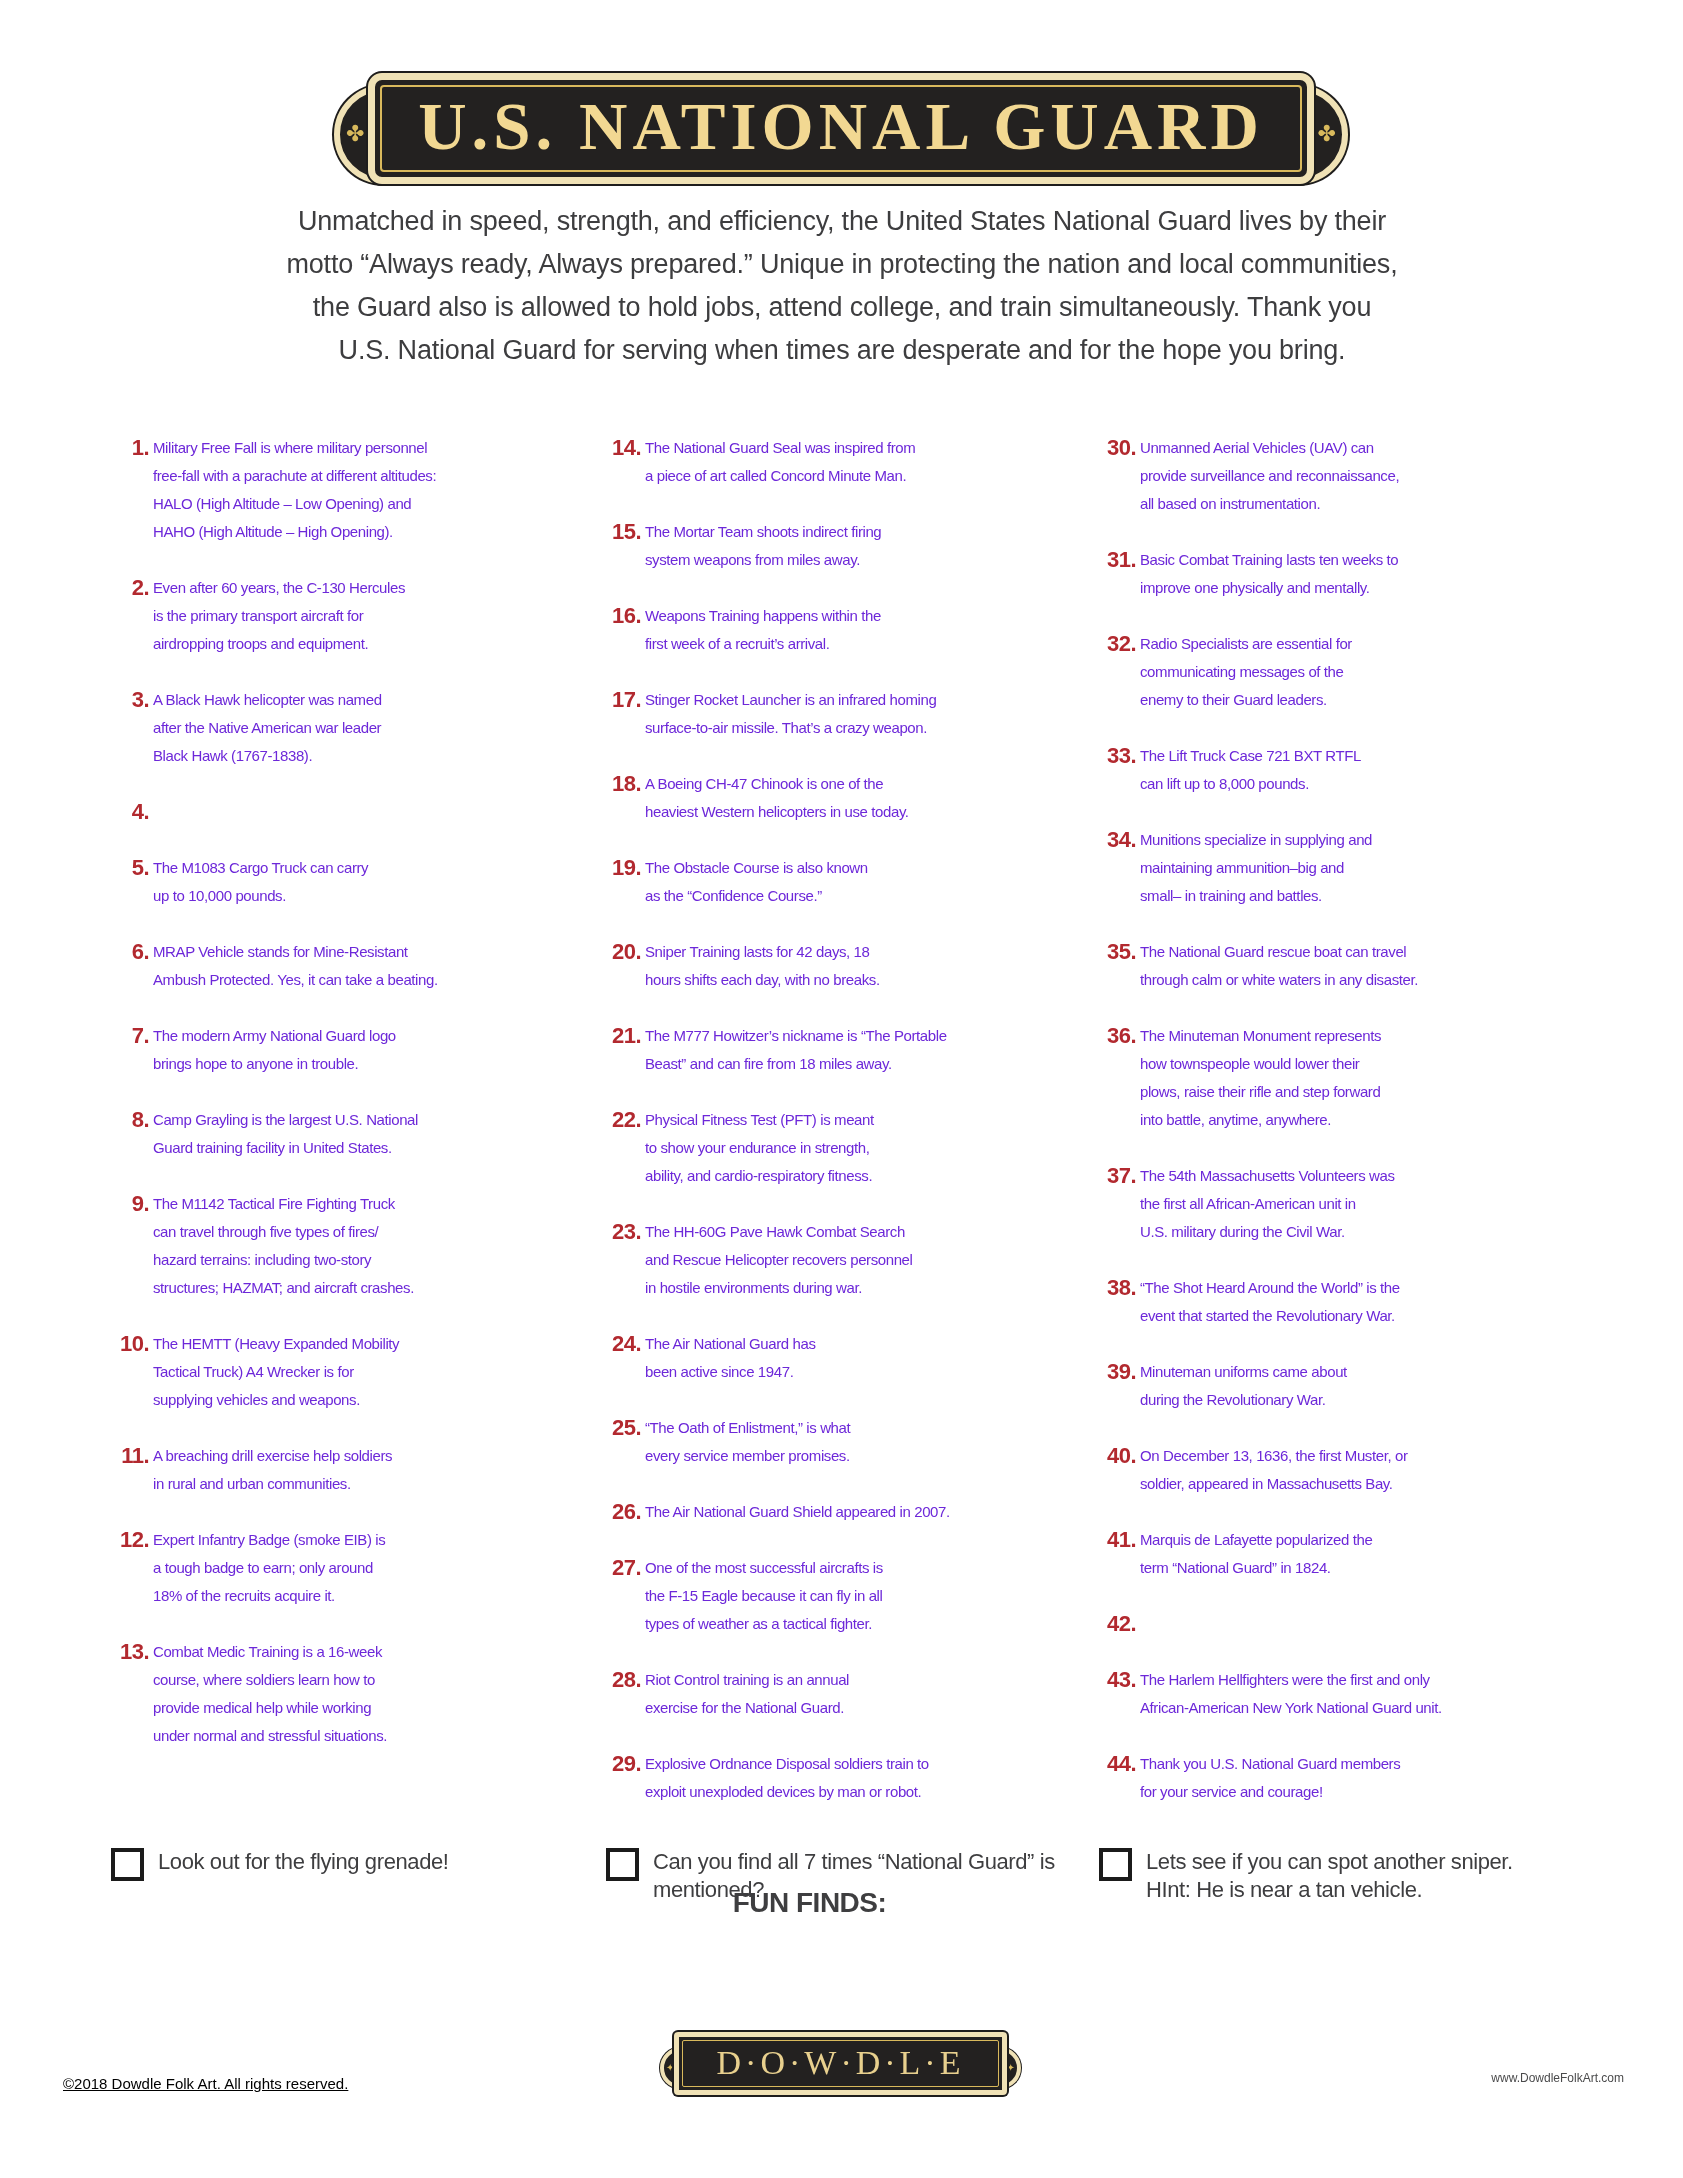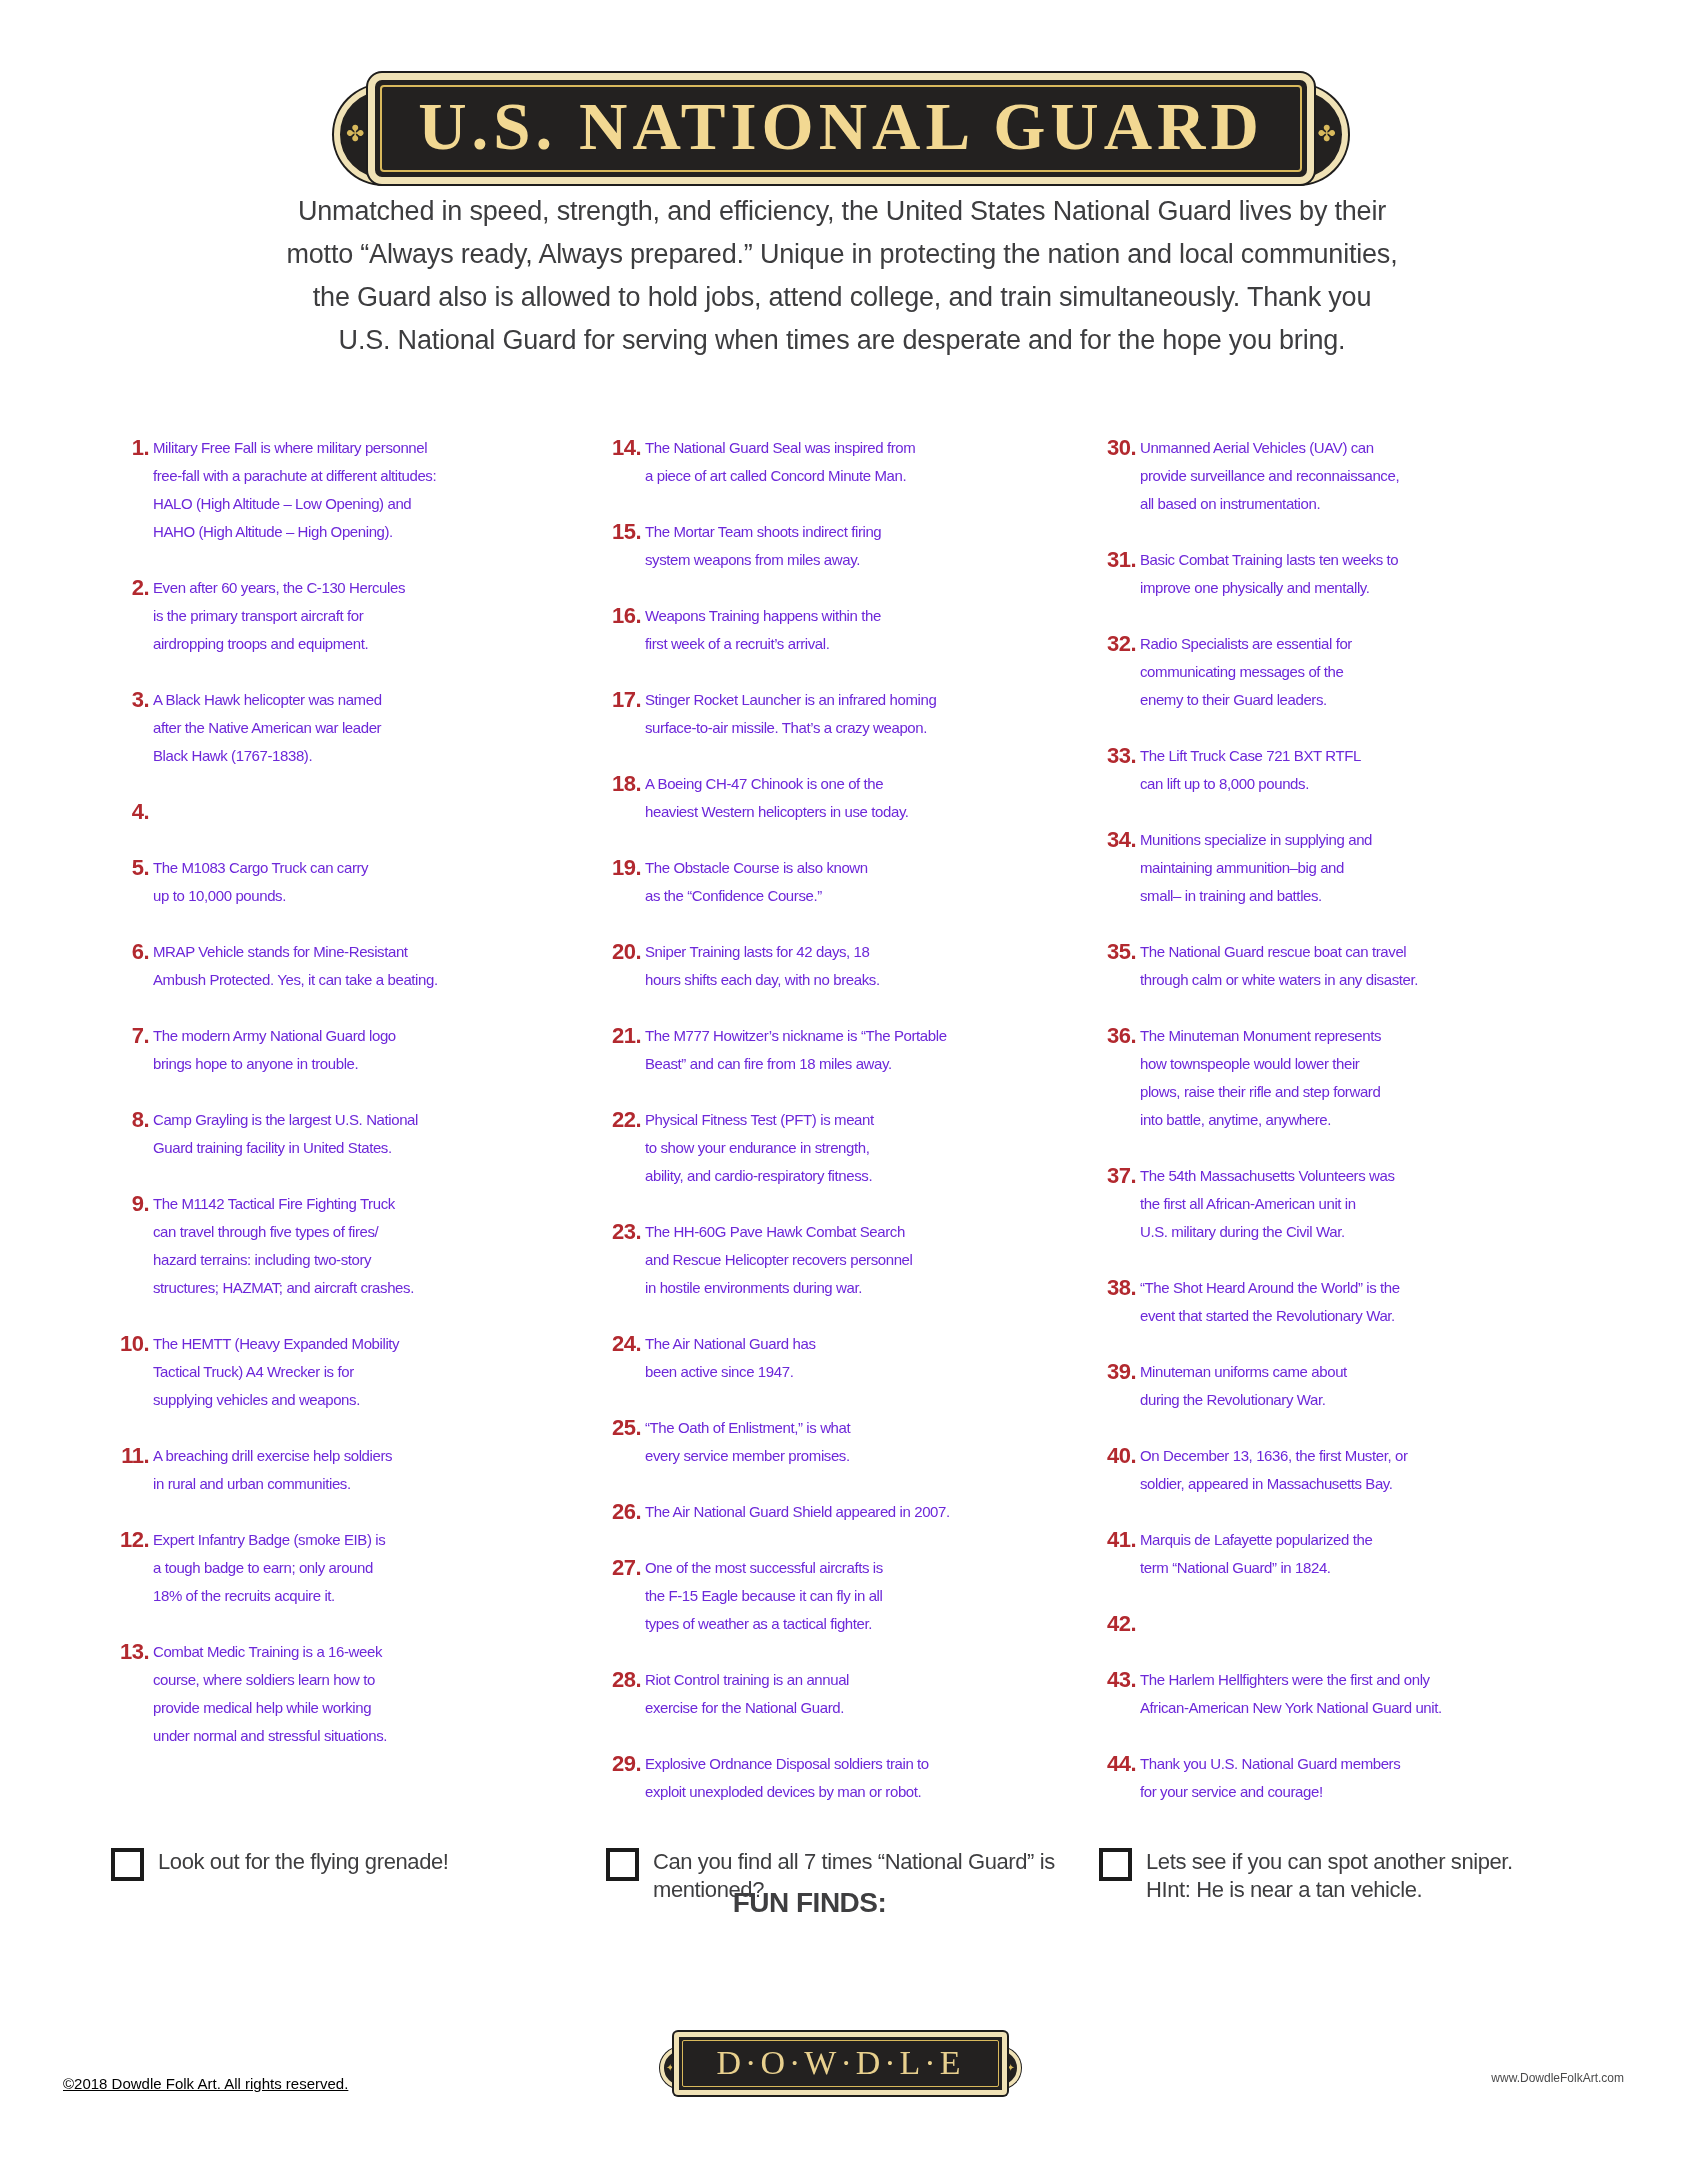--- a/index.html
+++ b/index.html
@@ -28,21 +28,21 @@
   }
   .plaque::after{
     content:"";position:absolute;inset:5px;border:2px solid #d9b95c;border-radius:4px;pointer-events:none;
   }
   .plaque-title{
     font-family:"Liberation Serif", serif;font-weight:bold;color:#f2d892;
     font-size:67px;letter-spacing:5px;white-space:nowrap;line-height:1;padding-bottom:4px;
   }
   
   .intro{
-    position:absolute;top:190px;left:149px;width:1386px;
+    position:absolute;top:200px;left:149px;width:1386px;
     font-size:27px;line-height:43px;letter-spacing:-0.2px;
     text-align:center;white-space:pre-line;color:#3d3d3f;
   }
   
   .col{position:absolute;top:434px;}
   #col1{left:109px;width:500px;}
   #col2{left:601px;width:500px;}
   #col3{left:1096px;width:554px;}
   .fact{display:flex;align-items:flex-start;margin-bottom:28px;}
   .fact .num{

